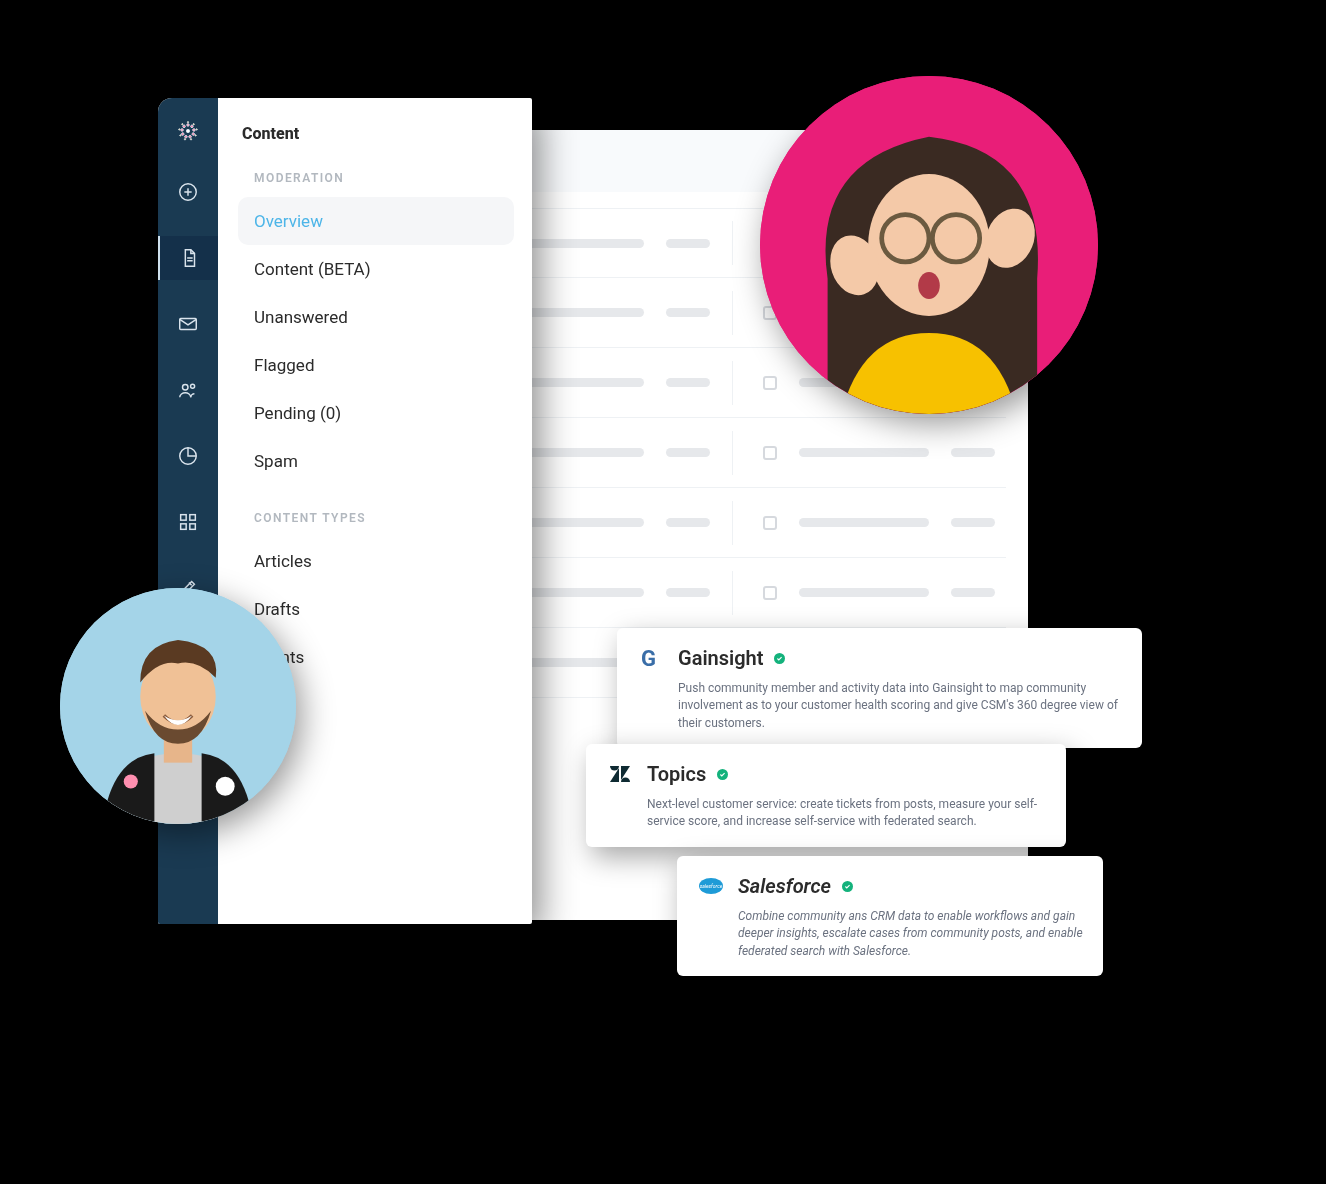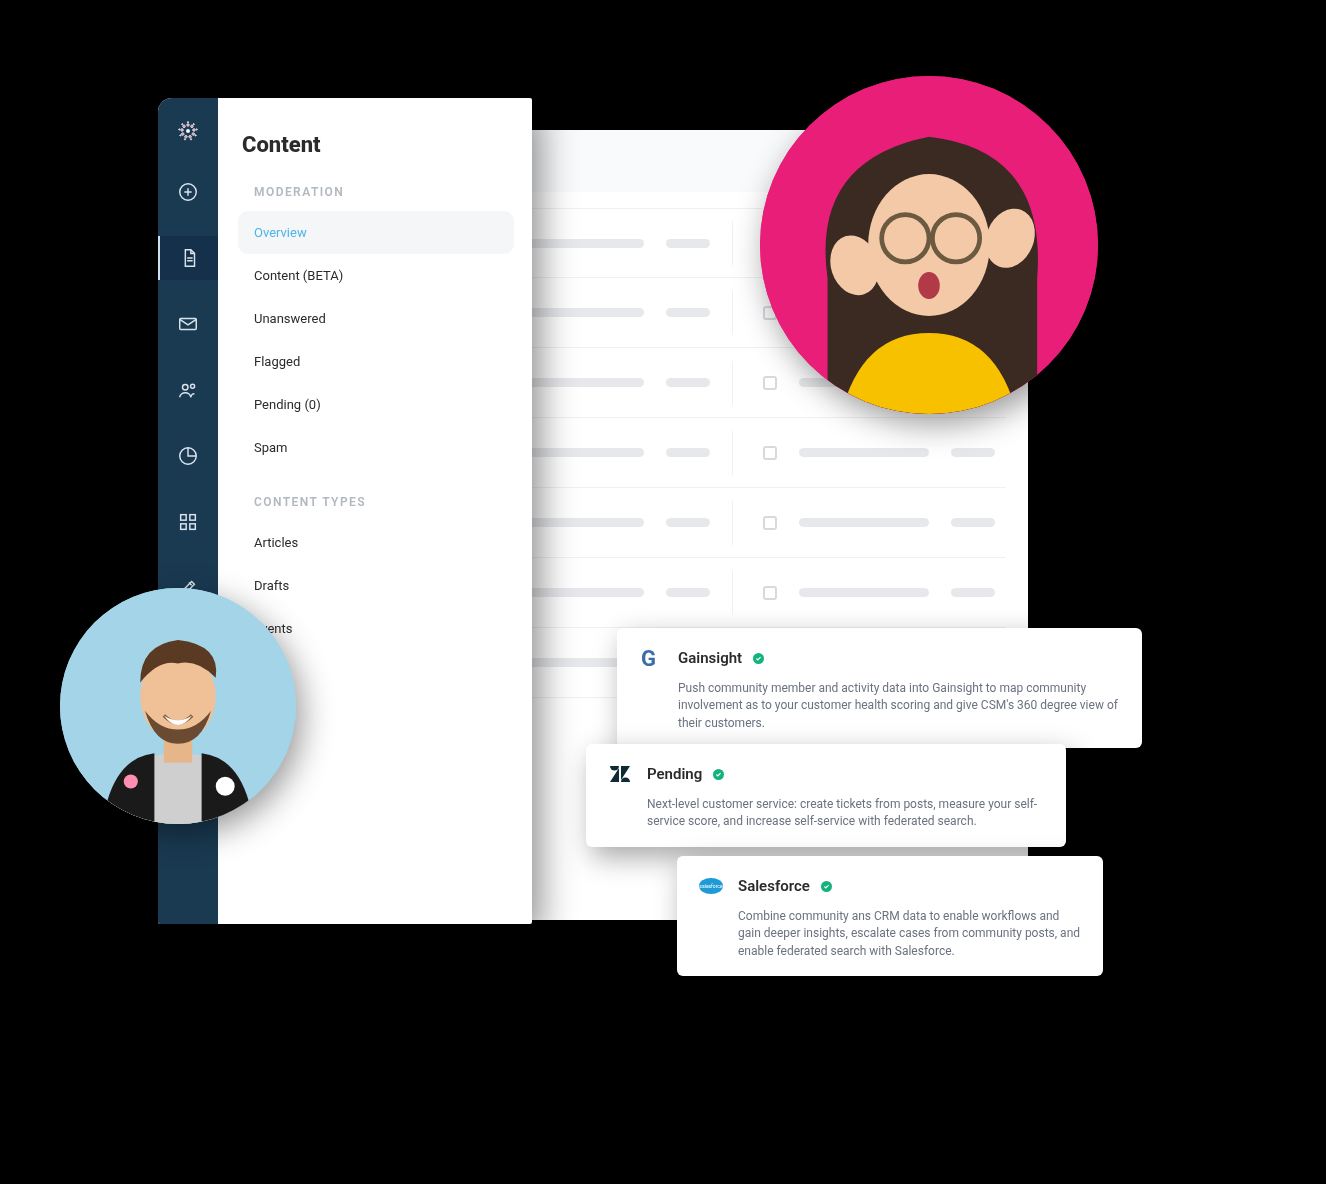--- a/index.html
+++ b/index.html
@@ -44,47 +44,47 @@
   .rail{
     width:60px;background:var(--navy);display:flex;flex-direction:column;align-items:center;
     padding:16px 0;gap:22px;
   }
   .rail .logo{width:34px;height:34px;display:flex;align-items:center;justify-content:center;}
   .rail .ic{width:36px;height:44px;display:flex;align-items:center;justify-content:center;color:#d9e3ec;cursor:pointer;}
   .rail .ic.active{background:var(--navy-dark);border-left:2px solid #cfe1ee;width:60px;}
   .rail svg{width:22px;height:22px;stroke:#d9e3ec;stroke-width:1.6;fill:none;}
 
   .list{flex:1;padding:26px 18px 10px 20px;}
-  .list h2{font-size:22px;font-weight:800;color:#2b2b2b;margin:8px 0 28px 4px;}
+  .list h2{font-size:16px;font-weight:800;color:#2b2b2b;margin:0 0 28px 4px;}
   .sect-label{letter-spacing:.12em;color:#b2b8bf;font-size:12px;font-weight:600;margin:6px 0 12px 16px;}
   .item{
-    font-size:13px;color:#2b2b2b;padding:14px 16px;border-radius:10px;cursor:pointer;
+    font-size:17px;color:#2b2b2b;padding:14px 16px;border-radius:10px;cursor:pointer;
   }
   .item.active{background:var(--pill);color:var(--accent);}
   .sect-gap{height:20px;}
 
   
   .avatar{
     position:absolute;border-radius:50%;overflow:hidden;
     filter:drop-shadow(6px 10px 16px rgba(0,0,0,.4));
   }
   .avatar.left{left:60px;top:588px;width:236px;height:236px;background:var(--sky);}
   .avatar.right{left:760px;top:76px;width:338px;height:338px;background:var(--pink);}
   .avatar svg{position:absolute;inset:0;width:100%;height:100%;}
 
   
   .card{
     position:absolute;background:#fff;border-radius:6px;padding:14px 18px 16px 18px;
     filter:drop-shadow(6px 10px 14px rgba(0,0,0,.35));
   }
   .c1{left:617px;top:628px;width:525px;}
   .c2{left:586px;top:744px;width:480px;}
-  .c3{left:677px;top:856px;width:426px;}
+  .c3{left:677px;top:856px;width:426px;font-style:italic;}
   .card .row1{display:flex;align-items:center;gap:11px;}
-  .card .title{font-size:15px;font-weight:600;color:#2b2b2b;}
+  .card .title{font-size:20px;font-weight:600;color:#2b2b2b;}
   .card .desc{font-size:12px;line-height:1.45;color:#6b7280;margin:6px 0 0 43px;}
   .badge{width:11px;height:11px;border-radius:50%;background:var(--verified);display:flex;align-items:center;justify-content:center;}
   .badge svg{width:7px;height:7px;}
   .ci{width:32px;height:32px;border-radius:50%;display:flex;align-items:center;justify-content:center;flex:0 0 auto;}
   .ci svg{width:28px;height:28px;}
 </style>
 </head>
 <body>
 
 <div class="stage">
@@ -316,21 +316,21 @@
   <div class="card c2">
     <div class="row1">
       <div class="ci">
         <svg viewBox="0 0 28 28">
             <path d="M4 22 L13 8 V22 Z" fill="#0e2a32"></path>
             <path d="M24 6 L15 20 V6 Z" fill="#0e2a32"></path>
             <path d="M4 6 a4.5 4.5 0 0 0 9 0Z" fill="#0e2a32"></path>
             <path d="M15 22 a4.5 4.5 0 0 1 9 0Z" fill="#0e2a32"></path>
           </svg>
       </div>
-      <span class="title">Pending</span>
+      <span class="title">Topics</span>
       <span class="badge">
           <svg viewBox="0 0 10 10">
             <path d="M2 5l2 2 4-4" stroke="#fff" stroke-width="1.6" fill="none"></path>
           </svg>
         </span>
     </div>
     <div class="desc">Next-level customer service: create tickets from posts, measure your self-service score, and increase self-service with federated search.</div>
   </div>
 
   <div class="card c3">

